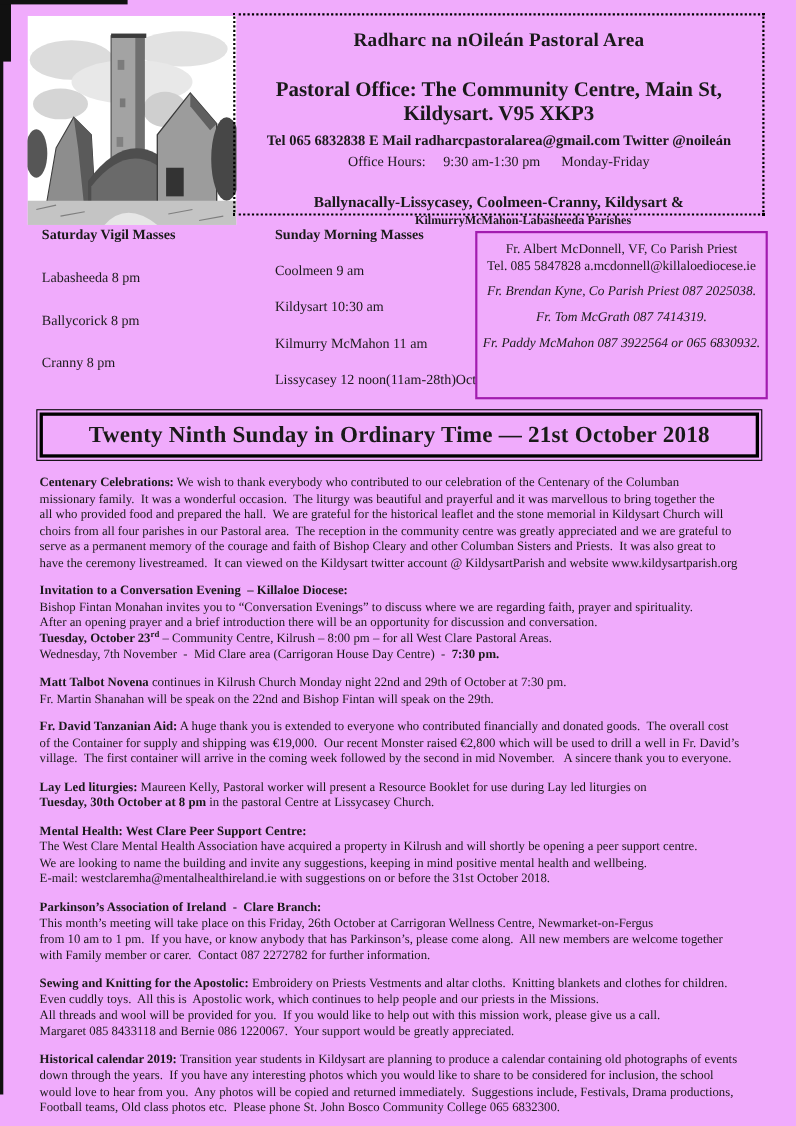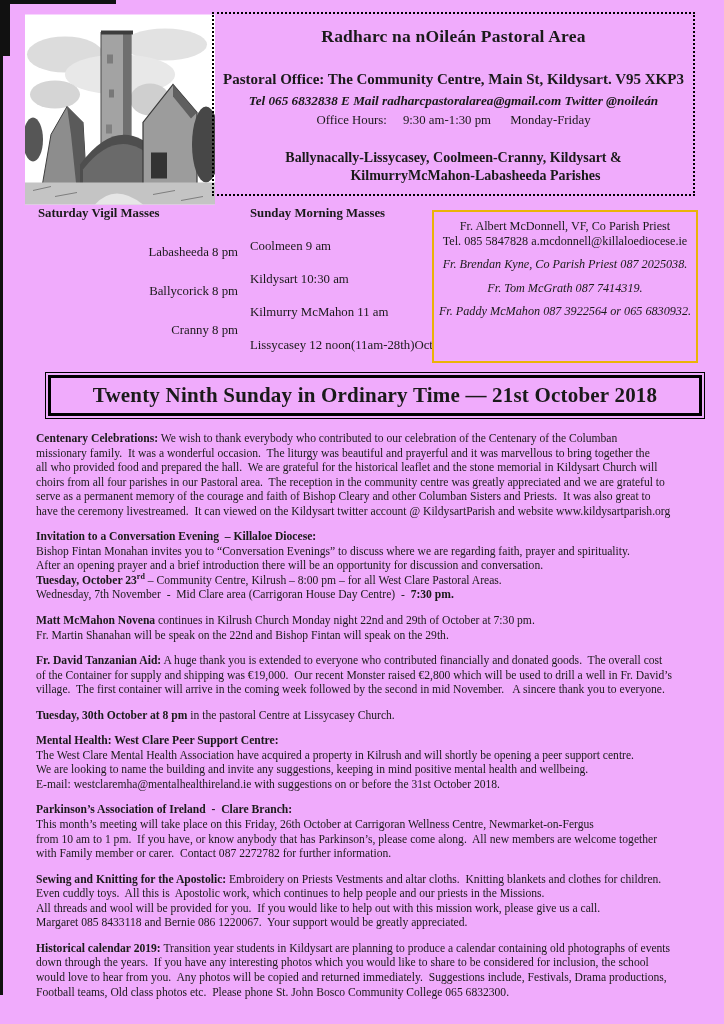--- a/index.html
+++ b/index.html
@@ -16,45 +16,45 @@
 
   
   .sketch{position:absolute;left:25px;top:14px;width:190px;height:191px;}
 
   
   .hdrbox{
     position:absolute;left:212px;top:12px;width:483px;height:184px;
     border:2px dotted #000;text-align:center;padding-top:12px;box-sizing:border-box;
   }
   .hdr-title{font-size:17.5px;font-weight:bold;letter-spacing:.2px;}
-  .hdr-office{font-size:15px;font-weight:bold;margin-top:24px;}
-  .hdr-contact{font-size:13.2px;font-weight:bold;margin-top:5px;font-style:italic;}
+  .hdr-office{font-size:19px;font-weight:bold;margin-top:24px;}
+  .hdr-contact{font-size:13.2px;font-weight:bold;margin-top:5px;}
   .hdr-hours{font-size:12.8px;margin-top:4px;white-space:pre;}
   .hdr-parishes1{font-size:14px;font-weight:bold;margin-top:22px;}
-  .hdr-parishes2{font-size:14px;font-weight:bold;margin-top:2px;margin-left:44px;}
+  .hdr-parishes2{font-size:11px;font-weight:bold;margin-top:2px;margin-left:44px;}
 
   
   .satcol{position:absolute;left:38px;top:206px;width:200px;font-size:12.8px;}
   .suncol{position:absolute;left:250px;top:206px;width:185px;font-size:12.8px;}
   .mass-head{font-weight:bold;}
-  .satcol .mass-item{margin-top:24px;text-align:right;}
+  .satcol .mass-item{margin-top:24px;}
   .suncol .mass-item{margin-top:18px;}
 
   
   .priestbox{
     position:absolute;left:432px;top:210px;width:266px;height:153px;
-    border:2px solid #eab308;box-sizing:border-box;text-align:center;
+    border:2px solid #a21caf;box-sizing:border-box;text-align:center;
     font-size:12.2px;line-height:14.5px;padding-top:7px;
   }
   .pline{white-space:pre;}
   .pgap{margin-top:9px;font-style:italic;}
 
   
   .banner-outer{
-    position:absolute;left:45px;top:372px;width:660px;height:47px;
+    position:absolute;left:33px;top:372px;width:660px;height:47px;
     border:1px solid #000;padding:2px;box-sizing:border-box;
   }
   .banner-inner{
     width:100%;height:100%;border:3px solid #000;box-sizing:border-box;
     display:flex;align-items:center;justify-content:center;
   }
   .banner-text{font-size:21px;font-weight:bold;letter-spacing:.2px;}
 
   
   .body{position:absolute;left:36px;top:432px;width:680px;font-size:11.6px;line-height:14.55px;}
@@ -159,29 +159,30 @@
         <div class="bline"><span>have the ceremony livestreamed.  It can viewed on the Kildysart twitter account @ KildysartParish and website www.kildysartparish.org</span></div>
       </div>
       <div class="article">
         <div class="bline"><span style="font-weight: bold;">Invitation to a Conversation Evening  – Killaloe Diocese:</span></div>
         <div class="bline"><span>Bishop Fintan Monahan invites you to “Conversation Evenings” to discuss where we are regarding faith, prayer and spirituality.</span></div>
         <div class="bline"><span>After an opening prayer and a brief introduction there will be an opportunity for discussion and conversation.</span></div>
         <div class="bline"><span style="font-weight: bold;">Tuesday, October 23</span><sup style="font-weight: bold;">rd</sup><span> – Community Centre, Kilrush – 8:00 pm – for all West Clare Pastoral Areas.</span></div>
         <div class="bline"><span>Wednesday, 7th November  -  Mid Clare area (Carrigoran House Day Centre)  -  </span><span style="font-weight: bold;">7:30 pm.</span></div>
       </div>
       <div class="article">
-        <div class="bline"><span style="font-weight: bold;">Matt McMahon Novena</span><span> continues in Kilrush Church Monday night 22nd and 29th of October at 7:30 pm.</span></div>
+        <div class="bline"><span style="font-weight: bold;">Matt Talbot Novena</span><span> continues in Kilrush Church Monday night 22nd and 29th of October at 7:30 pm.</span></div>
         <div class="bline"><span>Fr. Martin Shanahan will be speak on the 22nd and Bishop Fintan will speak on the 29th.</span></div>
       </div>
       <div class="article">
         <div class="bline"><span style="font-weight: bold;">Fr. David Tanzanian Aid:</span><span> A huge thank you is extended to everyone who contributed financially and donated goods.  The overall cost</span></div>
         <div class="bline"><span>of the Container for supply and shipping was €19,000.  Our recent Monster raised €2,800 which will be used to drill a well in Fr. David’s</span></div>
         <div class="bline"><span>village.  The first container will arrive in the coming week followed by the second in mid November.   A sincere thank you to everyone.</span></div>
       </div>
       <div class="article">
+        <div class="bline"><span style="font-weight: bold;">Lay Led liturgies:</span><span> Maureen Kelly, Pastoral worker will present a Resource Booklet for use during Lay led liturgies on</span></div>
         <div class="bline"><span style="font-weight: bold;">Tuesday, 30th October at 8 pm</span><span> in the pastoral Centre at Lissycasey Church.</span></div>
       </div>
       <div class="article">
         <div class="bline"><span style="font-weight: bold;">Mental Health: West Clare Peer Support Centre:</span></div>
         <div class="bline"><span>The West Clare Mental Health Association have acquired a property in Kilrush and will shortly be opening a peer support centre.</span></div>
         <div class="bline"><span>We are looking to name the building and invite any suggestions, keeping in mind positive mental health and wellbeing.</span></div>
         <div class="bline"><span>E-mail: westclaremha@mentalhealthireland.ie with suggestions on or before the 31st October 2018.</span></div>
       </div>
       <div class="article">
         <div class="bline"><span style="font-weight: bold;">Parkinson’s Association of Ireland  -  Clare Branch:</span></div>

